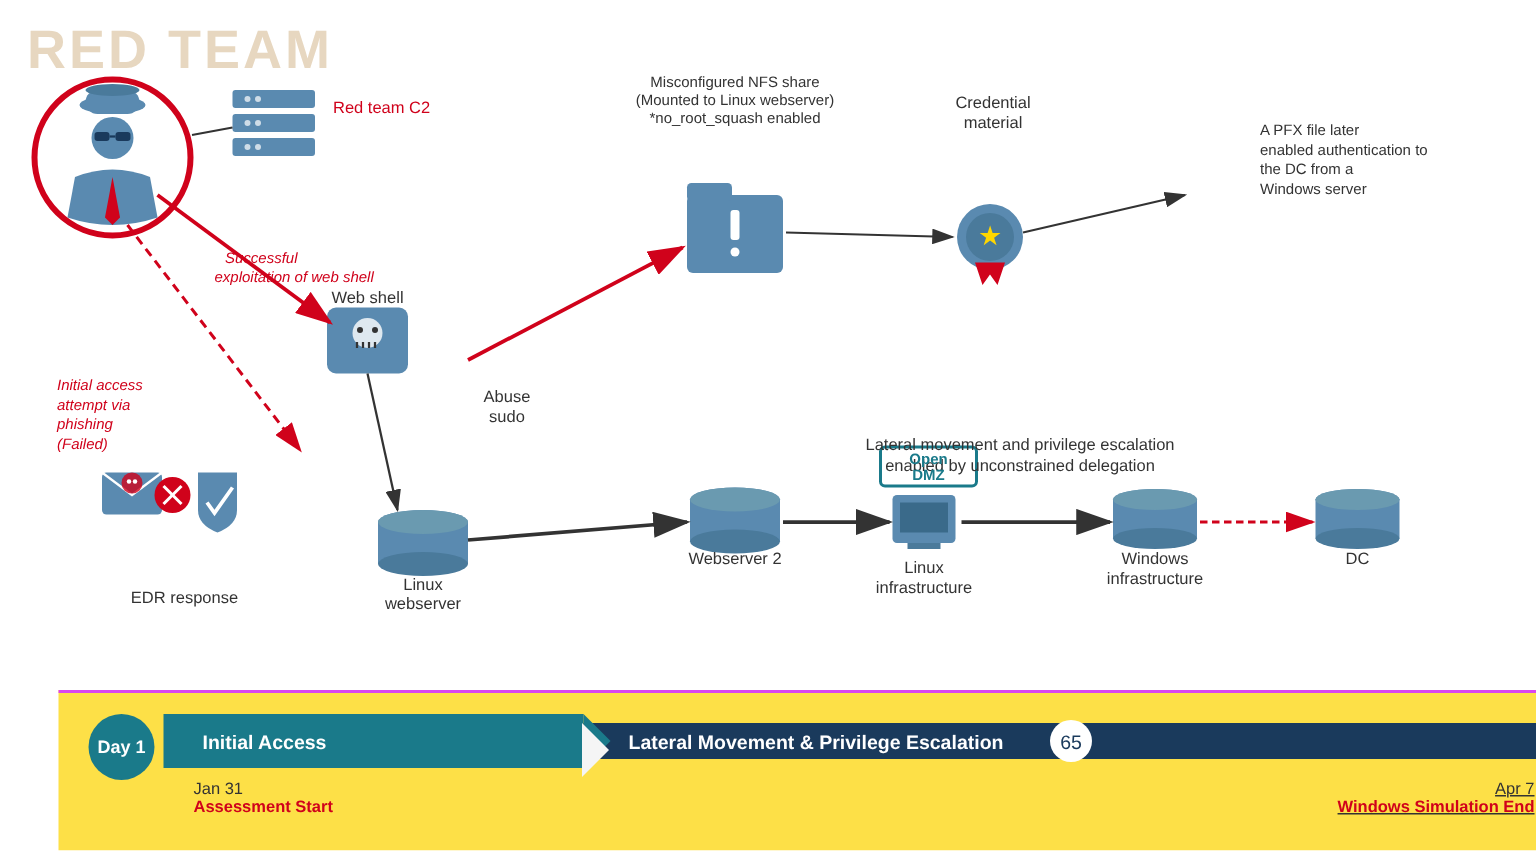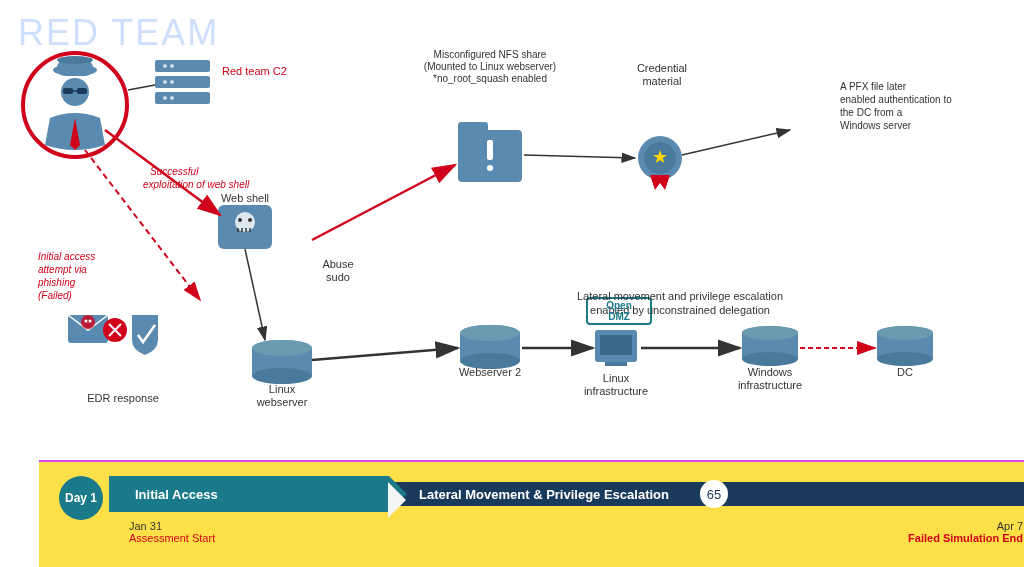--- a/index.html
+++ b/index.html
@@ -19,22 +19,22 @@
       background: #fff;
       position: relative;
     }
 
     
     .red-team-text {
       position: absolute;
       top: 12px;
       left: 18px;
       font-size: 36px;
-      font-weight: 400;
-      color: #3b82f6;
+      font-weight: 700;
+      color: #a16207;
       opacity: 0.25;
       letter-spacing: 2px;
       z-index: 10;
     }
 
     
     .timeline-bar {
       position: absolute;
       bottom: 0;
       left: 0;
@@ -158,25 +158,26 @@
       color: #333;
     }
 
     .date-label-left {
       left: 20px;
     }
 
     .date-label-right {
       right: 20px;
       text-align: right;
+      text-decoration: underline;
     }
 
     .assessment-start {
       color: #d0021b;
-      font-weight: normal;
+      font-weight: bold;
       font-size: 11px;
     }
 
     .threat-end {
       color: #d0021b;
       font-weight: bold;
       font-size: 11px;
     }
   </style>
 </head>
@@ -373,19 +374,19 @@
         </div>
       </div>
 
       <div style="position:relative; height: 36px; margin-left: 50px;">
         <div class="date-label date-label-left" style="margin-left:0;">
           <span>Jan 31</span><br>
           <span class="assessment-start">Assessment Start</span>
         </div>
         <div class="date-label date-label-right">
           <span>Apr 7</span><br>
-          <span class="threat-end">Failed Simulation End</span>
+          <span class="threat-end">Windows Simulation End</span>
         </div>
       </div>
     </div>
   </div>
 
 </div>
 
 </body></html>

